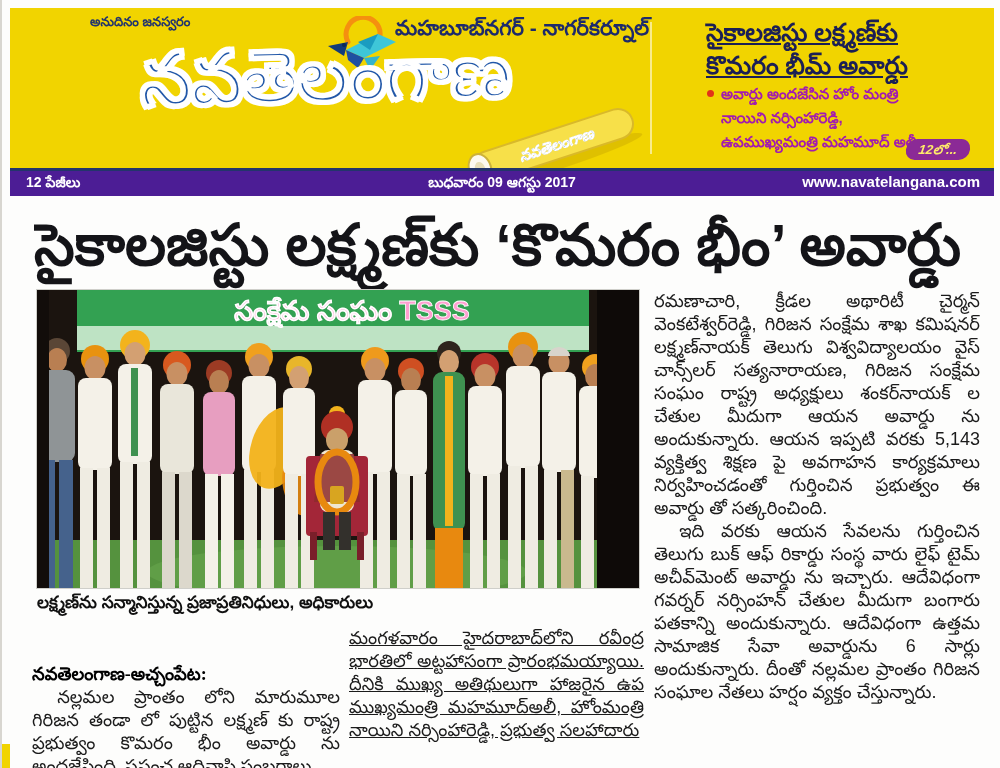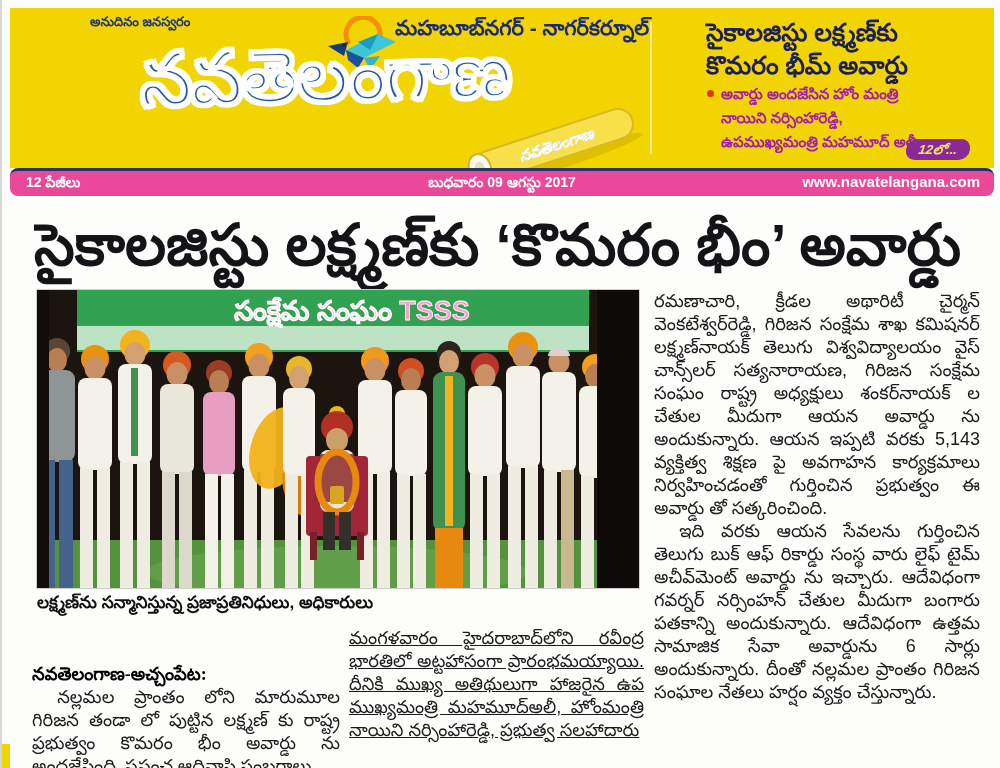--- a/index.html
+++ b/index.html
@@ -14,30 +14,30 @@
         font-size:74px;line-height:104px;font-weight:900;color:#2157a8;letter-spacing:-2px;
         -webkit-text-stroke:2px #ffffff;
         text-shadow:2px 2px 0 #fff,-2px -2px 0 #fff,2px -2px 0 #fff,-2px 2px 0 #fff;
         transform:rotate(-1.5deg);}
   .subtitle{position:absolute;left:225px;top:126px;width:250px;text-align:center;
             font-size:15px;font-weight:bold;color:#1d2a6b;}
   .bird{position:absolute;left:308px;top:8px;}
   .roll{position:absolute;left:438px;top:96px;}
   .mast-divider{position:absolute;left:640px;top:14px;width:2px;height:132px;background:rgba(255,255,255,.55);}
   .mast-right{position:absolute;left:696px;top:8px;width:280px;}
-  .mr-headline{font-size:25px;line-height:33px;font-weight:800;color:#1b1f55;}
+  .mr-headline{font-size:25px;line-height:33px;font-weight:800;color:#1b1f55;text-decoration:underline;}
   .mr-sub{position:relative;padding-left:15px;font-size:15px;line-height:24px;
           font-weight:bold;color:#a21caf;}
   .dot{position:absolute;left:1px;top:8px;width:7px;height:7px;border-radius:50%;background:#e23318;}
   .badge{position:absolute;left:896px;top:131px;width:64px;height:21px;background:#8b2a96;
          border-radius:10px;transform:skewX(-8deg);text-align:center;line-height:21px;
          font-size:13px;font-style:italic;font-weight:bold;color:#ffec6a;}
   
-  .datebar{position:absolute;left:8px;top:168px;width:984px;height:28px;background:#ec4899;
-           border-top:3px solid #23356b;box-sizing:border-box;color:#fff;font-weight:bold;border-radius:8px;}
+  .datebar{position:absolute;left:8px;top:168px;width:984px;height:28px;background:#4c1d95;
+           border-top:3px solid #23356b;box-sizing:border-box;color:#fff;font-weight:bold;}
   .db-pages{position:absolute;left:16px;top:3px;font-size:14px;}
   .db-date{position:absolute;left:0;right:0;top:3px;text-align:center;font-size:14px;}
   .db-site{position:absolute;right:14px;top:2px;font-size:15px;font-weight:bold;}
   
   .headline{position:absolute;left:32px;top:200px;width:940px;height:90px;line-height:90px;
             font-size:58px;font-weight:800;color:#141418;white-space:nowrap;overflow:hidden;}
   .photo{position:absolute;left:35px;top:290px;width:602px;height:298px;background:#1b140f;
          outline:1px solid #cfcfca;}
   .caption{position:absolute;left:35px;top:593px;width:600px;font-size:17px;font-weight:bold;color:#111;}
   .bodytext{font-size:18px;line-height:23px;color:#1b1b1b;text-align:justify;}

